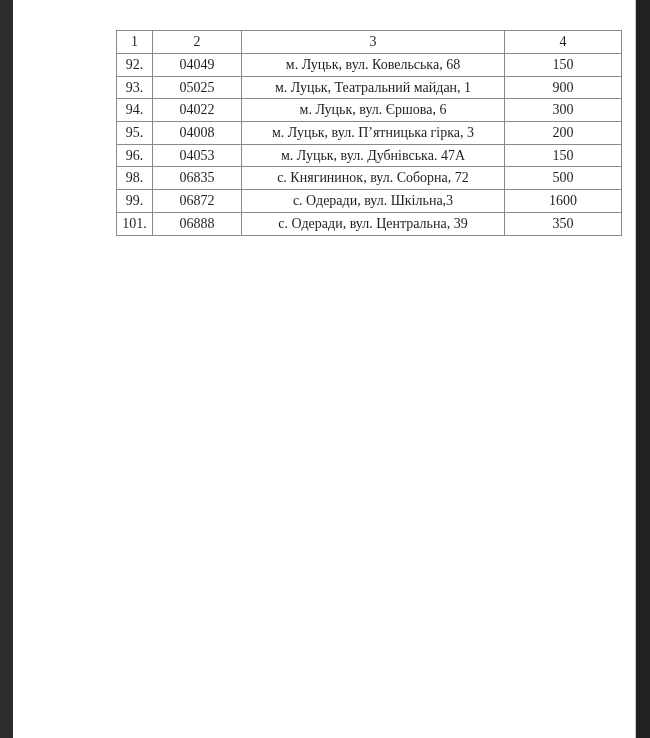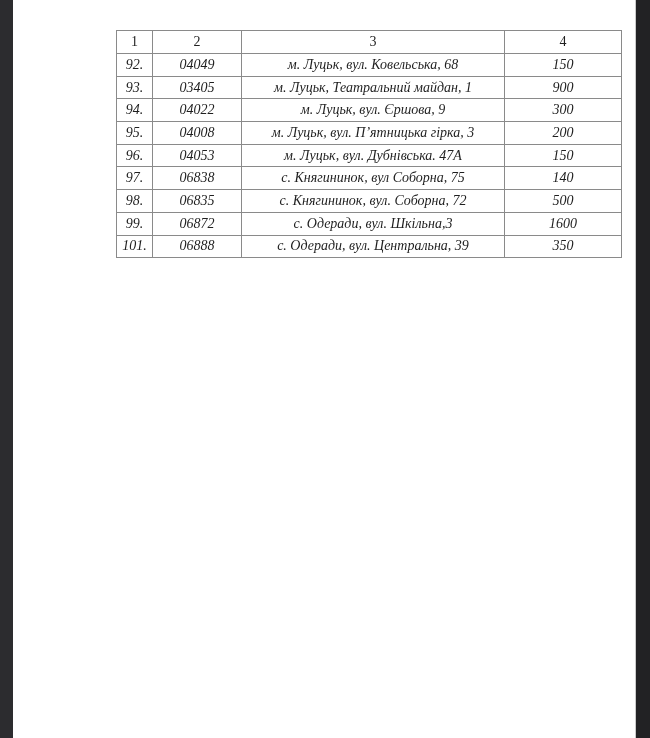--- a/index.html
+++ b/index.html
@@ -56,21 +56,21 @@
     text-align: center;
     vertical-align: middle;
     font-size: 14px;
     font-weight: normal;
     color: #1f1f1f;
     padding: 0 2px;
     white-space: nowrap;
     overflow: hidden;
   }
   .doc-table thead th { height: 22px; }
-  .doc-table tbody td { height: 21.7px; font-style: italic; }
+  .doc-table tbody td { height: 21.7px; }
 </style>
 </head>
 <body>
 
 <div class="edge-strip-left"></div>
 
 <div class="document-page">
   <table class="doc-table">
     <colgroup>
       <col class="c1">
@@ -88,47 +88,41 @@
     </thead>
     <tbody>
         <tr>
           <td>92.</td>
           <td>04049</td>
           <td>м. Луцьк, вул. Ковельська, 68</td>
           <td>150</td>
         </tr>
         <tr>
           <td>93.</td>
-          <td>03405</td>
+          <td>05025</td>
           <td>м. Луцьк, Театральний майдан, 1</td>
           <td>900</td>
         </tr>
         <tr>
           <td>94.</td>
           <td>04022</td>
-          <td>м. Луцьк, вул. Єршова, 9</td>
+          <td>м. Луцьк, вул. Єршова, 6</td>
           <td>300</td>
         </tr>
         <tr>
           <td>95.</td>
           <td>04008</td>
           <td>м. Луцьк, вул. П’ятницька гірка, 3</td>
           <td>200</td>
         </tr>
         <tr>
           <td>96.</td>
           <td>04053</td>
           <td>м. Луцьк, вул. Дубнівська. 47А</td>
           <td>150</td>
-        </tr>
-        <tr>
-          <td>97.</td>
-          <td>06838</td>
-          <td>с. Княгининок, вул Соборна, 75</td>
-          <td>140</td>
         </tr>
         <tr>
           <td>98.</td>
           <td>06835</td>
           <td>с. Княгининок, вул. Соборна, 72</td>
           <td>500</td>
         </tr>
         <tr>
           <td>99.</td>
           <td>06872</td>

